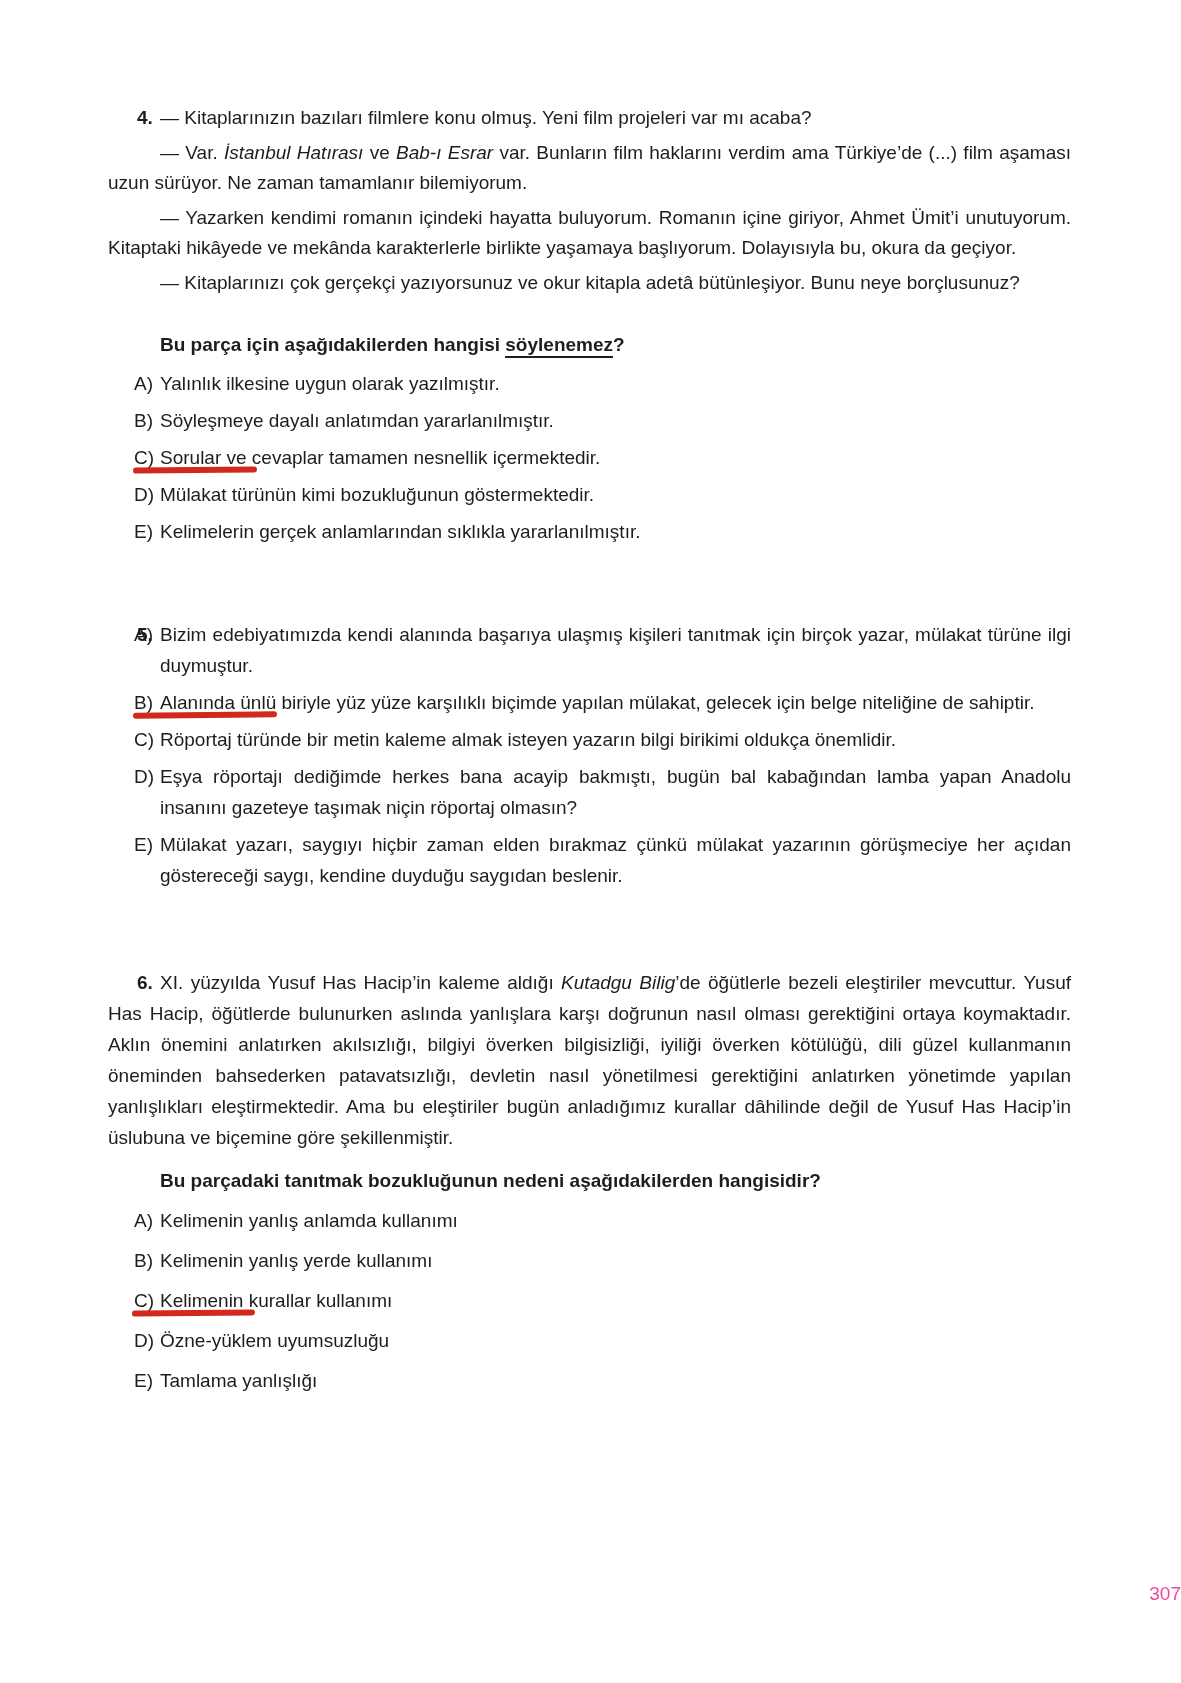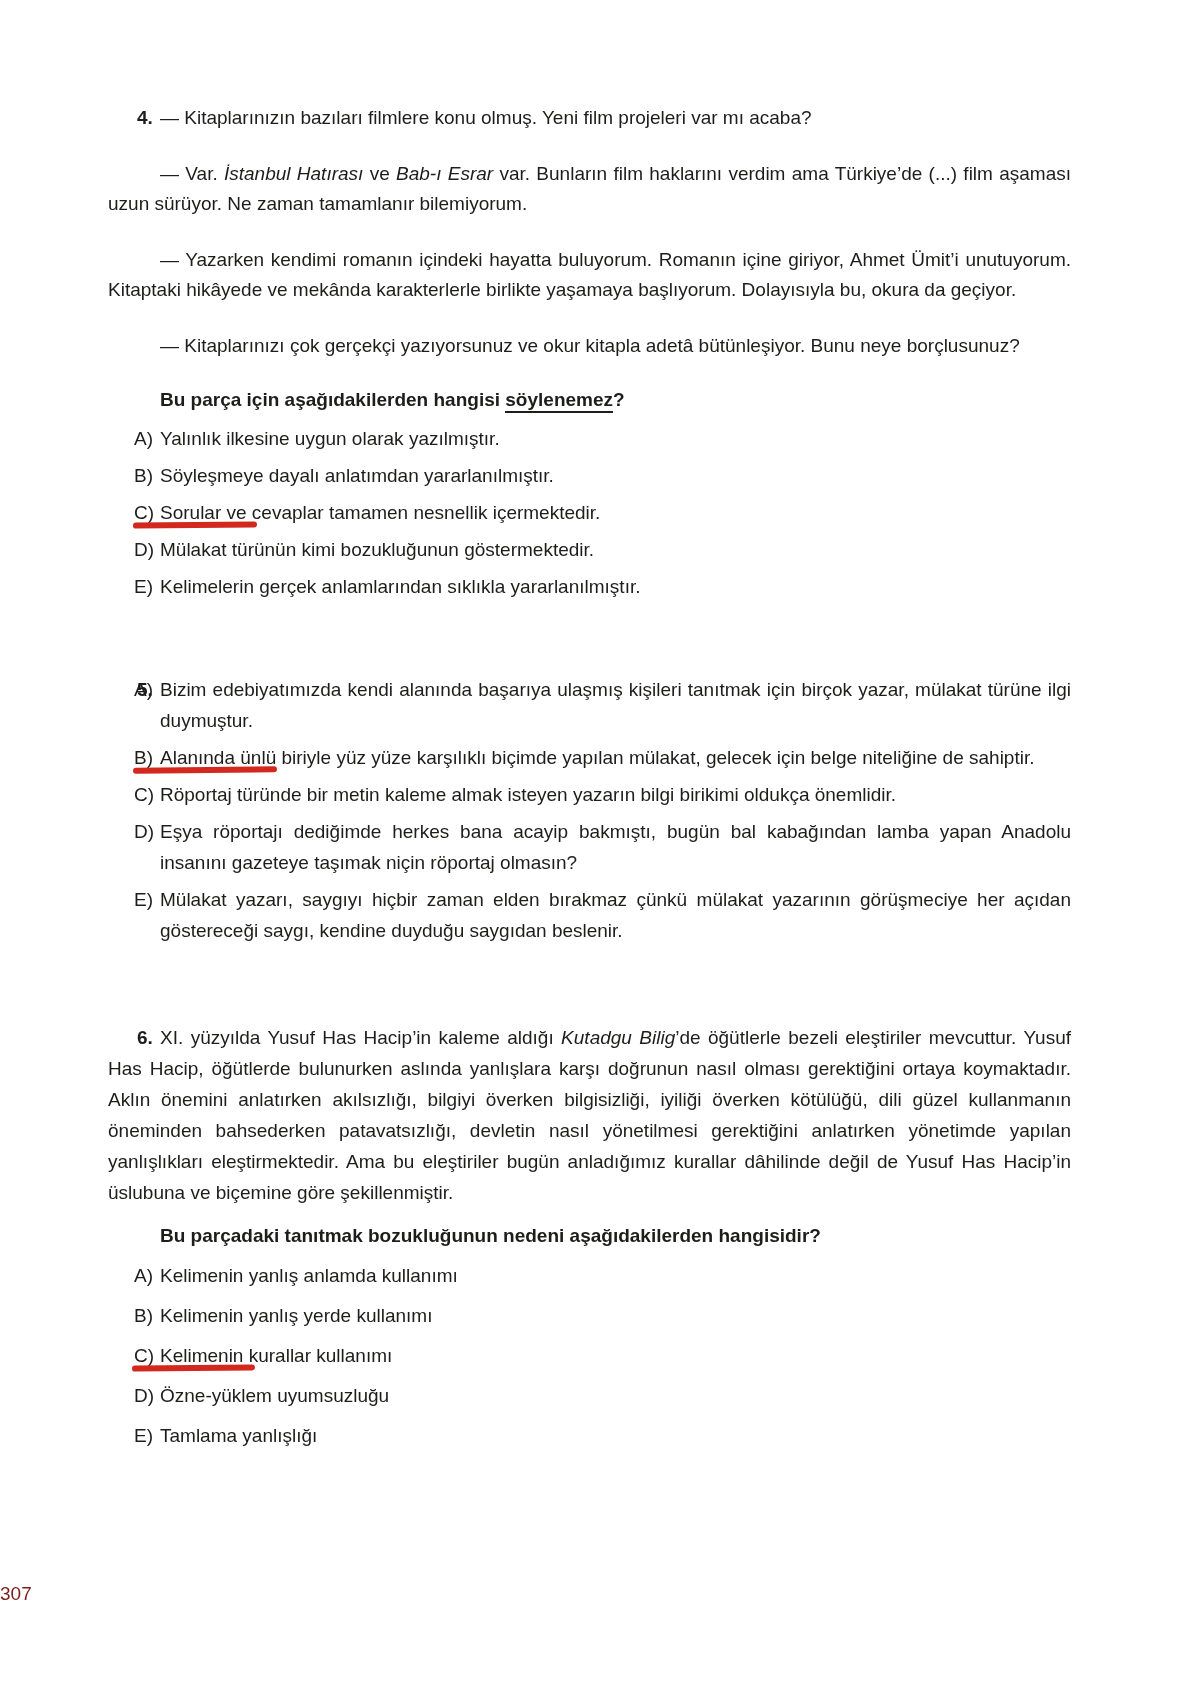--- a/index.html
+++ b/index.html
@@ -11,29 +11,29 @@
     position: relative;
     overflow: hidden;
   }
   .content {
     position: absolute;
     left: 108px; top: 103px;
     width: 963px;
   }
   p { margin: 0; font-size: 19px; line-height: 30px; text-align: justify; }
   .qline { position: relative; text-indent: 52px; }
-  .para  { position: relative; text-indent: 52px; margin-top: 26px; }
+  .para  { position: relative; text-indent: 52px; margin-top: 5px; }
   .qnum {
     position: absolute; left: 29px; top: 0;
     font-weight: bold; text-indent: 0;
   }
   .stem {
     font-weight: bold;
     margin-left: 52px;
-    margin-top: 24px;
+    margin-top: 32px;
     font-size: 19px; line-height: 30px;
     text-align: left;
   }
   .stem-line { font-weight: bold; line-height: 31px; }
   .u-word { border-bottom: 2px solid #1d1d1b; padding-bottom: 1px; }
   .it { font-style: italic; }
   .opts { margin-top: 8px; }
   .opts-q5 { margin-top: 14px; }
   .opts-q6 { margin-top: 9px; }
   .opt {
@@ -51,23 +51,23 @@
     border-radius: 3px;
     top: 25px;
     transform: rotate(-0.6deg);
   }
   .q5 { margin-top: 72px; }
   .q6 { margin-top: 76px; }
   .q6-stem { margin-top: 12px; line-height: 31px; }
   .pagenum {
     position: absolute;
     left: 0; top: 1583px; width: 1181px;
-    text-align: left;
+    text-align: right;
     font-size: 19px;
-    color: #7f1d1d;
+    color: #ec4899;
   }
 </style>
 </head>
 <body style="color: rgb(29, 29, 27);">
 
 <div class="content">
 
   <section>
     <p class="qline">
       <span class="qnum">4.</span><span>— Kitaplarınızın bazıları filmlere konu olmuş. Yeni film projeleri var mı acaba?</span>

